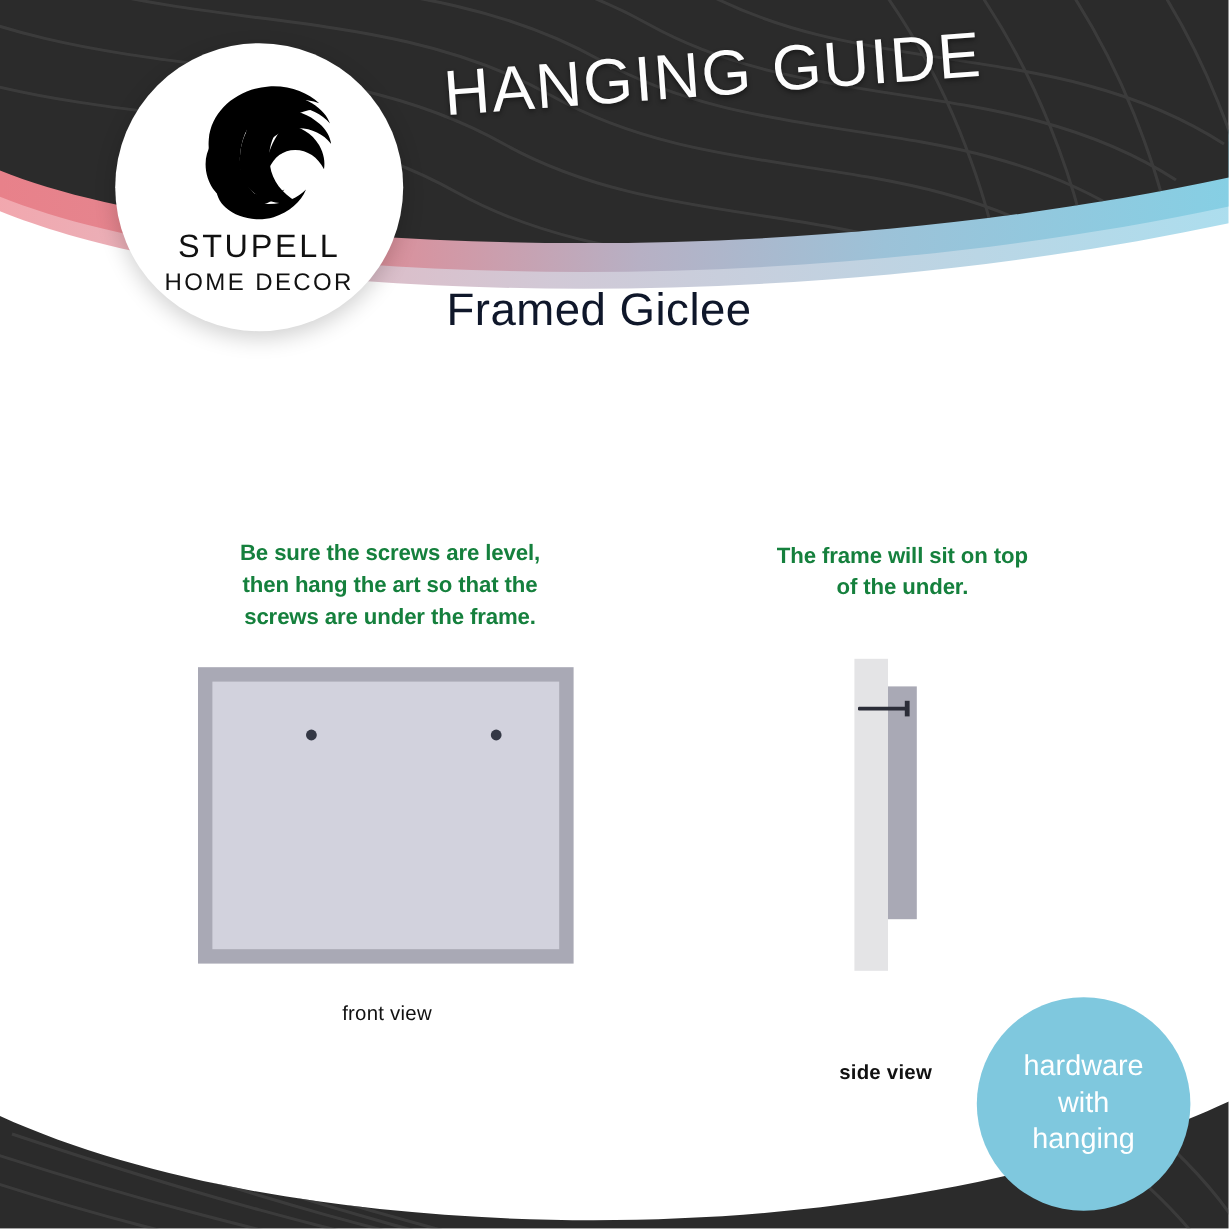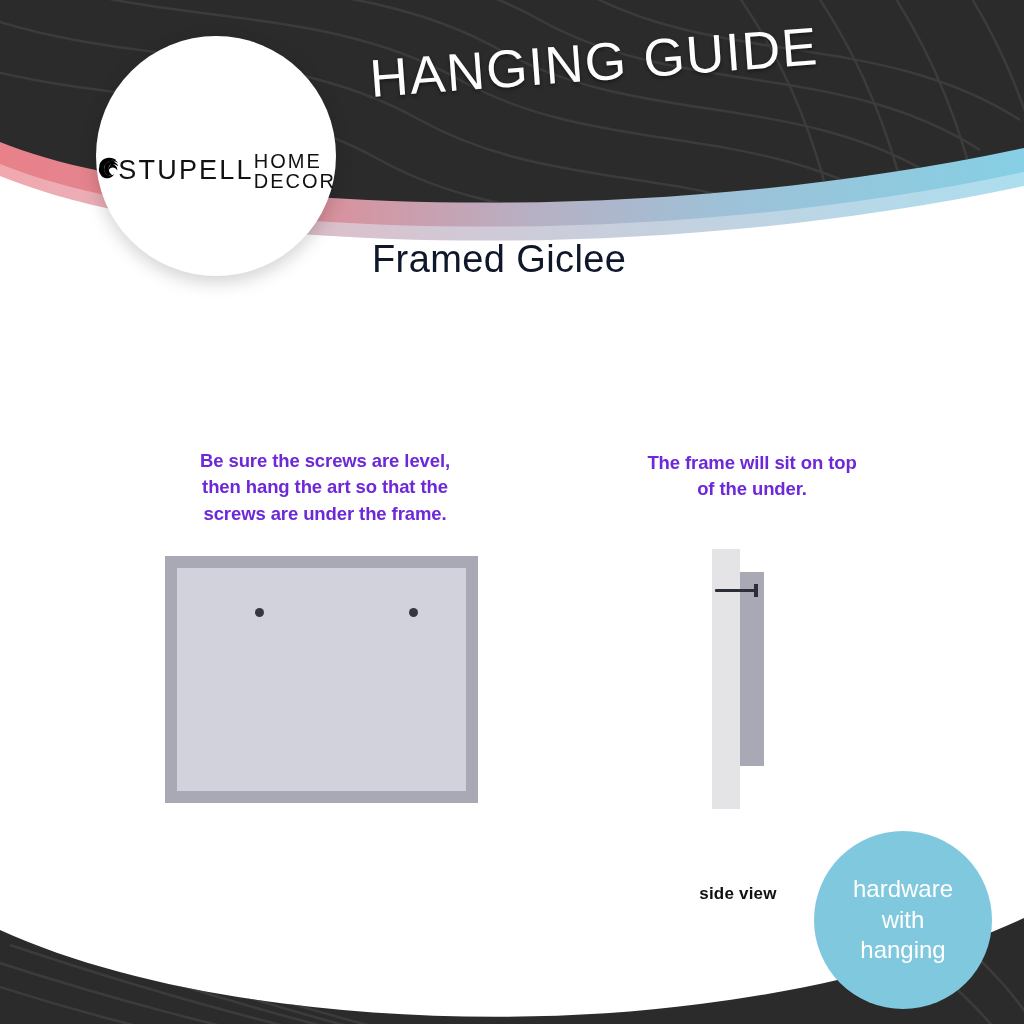--- a/index.html
+++ b/index.html
@@ -30,21 +30,21 @@
   #logo-badge {
     position: absolute;
     left: 96px;
     top: 36px;
     width: 240px;
     height: 240px;
     border-radius: 50%;
     background: #ffffff;
     box-shadow: 0 6px 18px rgba(0,0,0,0.18);
     display: flex;
-    flex-direction: row;
+    flex-direction: column;
     align-items: center;
     justify-content: flex-start;
     padding-top: 22px;
     box-sizing: border-box;
   }
   #logo-mark { width: 120px; height: 128px; }
   .logo-word {
     font-family: "Liberation Sans", sans-serif;
     color: #111111;
     letter-spacing: 2.2px;
@@ -89,21 +89,21 @@
     font-size: 25px;
     color: #111111;
     font-weight: bold;
     letter-spacing: -0.2px;
   }
 
   
   .caption {
     position: absolute;
     text-align: center;
-    color: #6d28d9;
+    color: #15803d;
     font-size: 18.5px;
     font-weight: bold;
     line-height: 1.42;
     letter-spacing: -0.1px;
   }
   #caption-front { left: 160px; top: 448px; width: 330px; }
   #caption-side  { left: 598px; top: 450px; width: 308px; }
 
   
   #front-view { position: absolute; left: 165px; top: 556px; width: 313px; height: 247px; }
@@ -292,20 +292,21 @@
     </div>
   </div>
 
   <div id="side-view">
     <div id="side-wall"></div>
     <div id="side-frame"></div>
     <div id="side-nail-shaft"></div>
     <div id="side-nail-head"></div>
   </div>
 
+  <div class="view-label" id="label-front">front view</div>
   <div class="view-label" id="label-side">side view</div>
 
   <div id="hardware-badge">
     <div>hardware</div>
     <div>with</div>
     <div>hanging</div>
   </div>
 
 </div>
 

